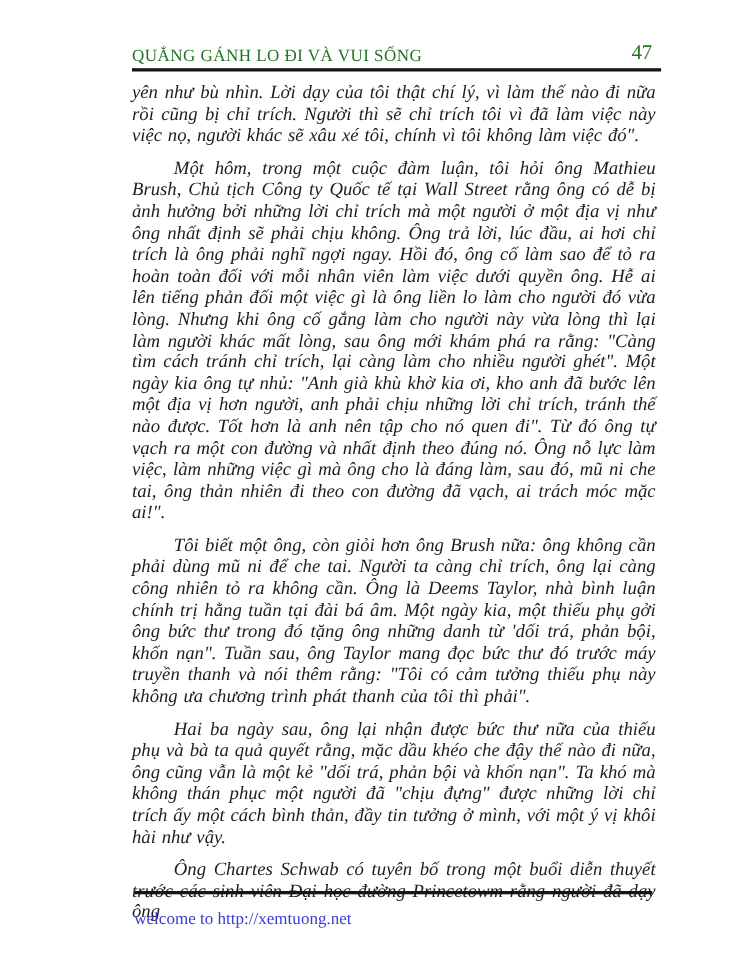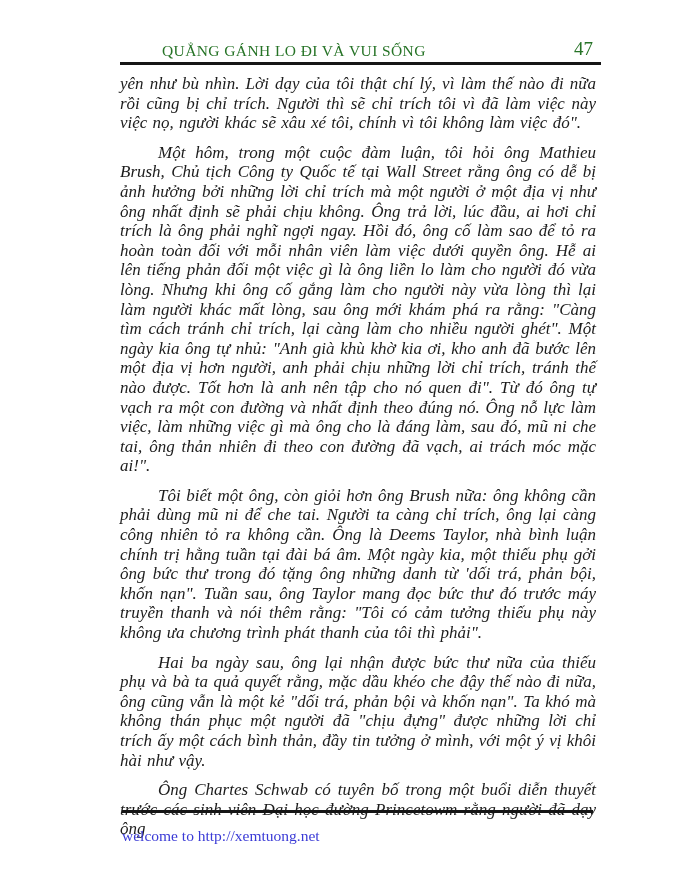--- a/index.html
+++ b/index.html
@@ -25,21 +25,20 @@
     align-items: flex-end;
     border-bottom: 3px solid #151515;
     padding-bottom: 2px;
   }
   .running-header .book-title {
     color: #267326;
     font-size: 15.5px;
     letter-spacing: 0.4px;
     font-weight: normal;
     white-space: nowrap;
-    margin-left: 42px;
   }
   .running-header .page-number {
     color: #267326;
     font-size: 19px;
     padding-right: 8px;
   }
 
   
   .text-block {
     position: absolute;

